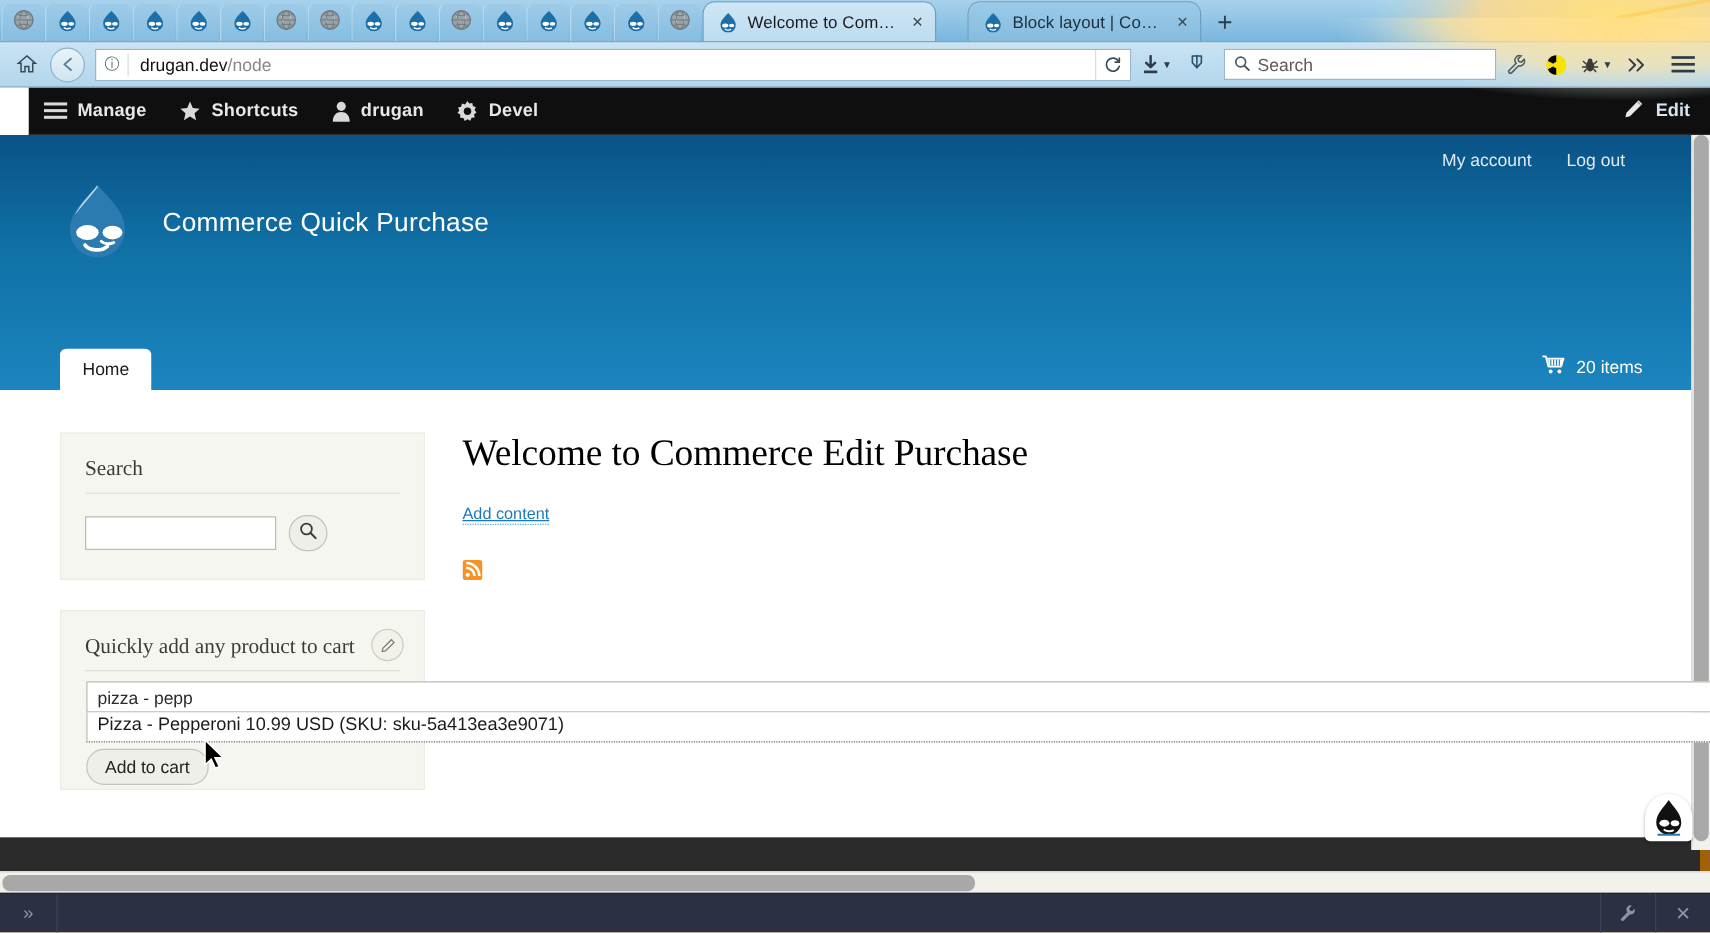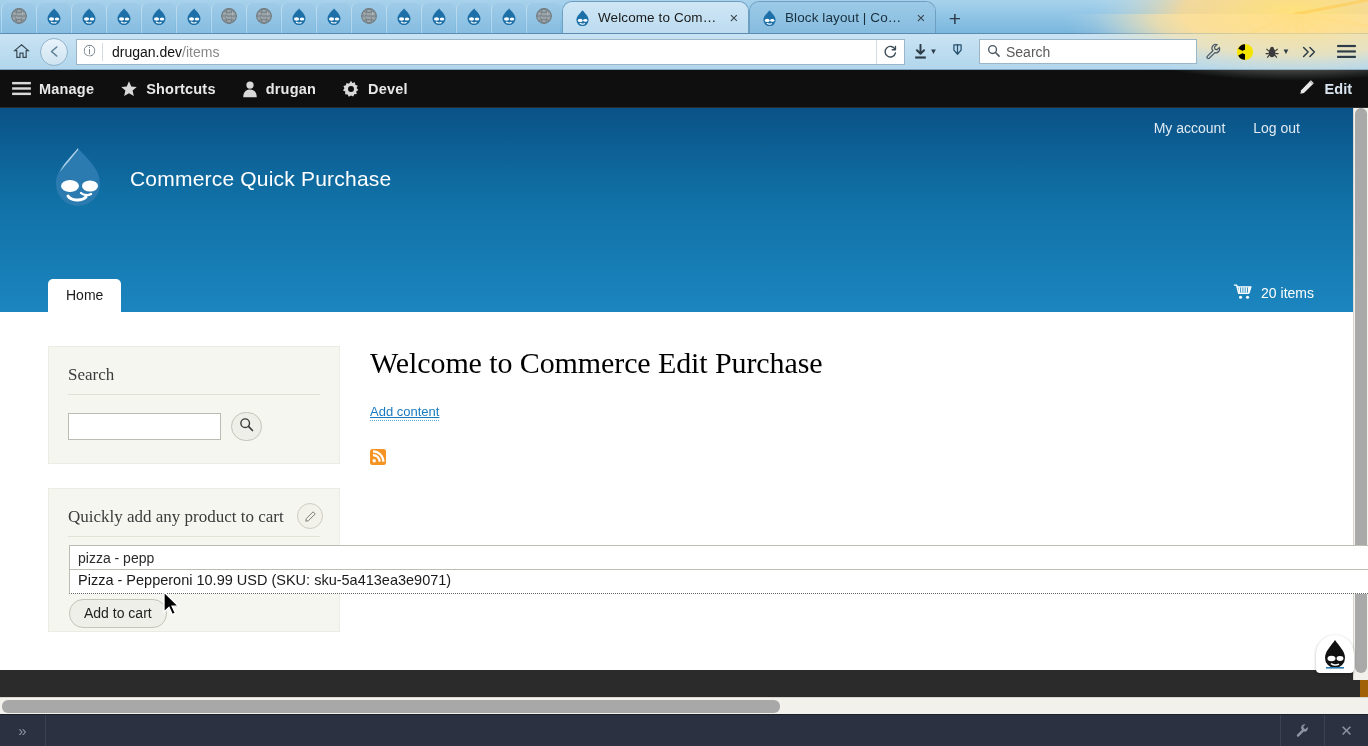--- a/index.html
+++ b/index.html
@@ -134,20 +134,21 @@
   .searchbox .sph { font-size: 14px; color: #5a5a5a; }
   .navbar .ext { margin: 0 3px; position: relative; z-index: 2; display:flex; align-items:center;}
   .caret { font-size: 8px; color: #2c3c48; margin-left: 2px; }
 
   
   .admbar {
     height: 38px; background: #0f0f0f;
     display: flex; align-items: center;
     color: #fff; flex: 0 0 38px;
     border-bottom: 1px solid #2b2b2b;
+    margin-left: 23px;
   }
   .adm-item {
     display: flex; align-items: center; gap: 8px;
     padding: 0 13px; height: 38px;
     font-size: 14.5px; font-weight: bold; color: #e8e8e8;
     letter-spacing: .2px;
   }
   .adm-item:first-child { padding-left: 12px; }
   .adm-spacer { flex: 1; }
   .adm-edit {
@@ -486,21 +487,21 @@
           <span><svg width="18" height="18" viewBox="0 0 20 20">
               <circle cx="10" cy="10" r="8.2" fill="#9aa3a8"></circle>
               <circle cx="10" cy="10" r="8.2" fill="none" stroke="#6f7a80" stroke-width="1.2"></circle>
               <ellipse cx="10" cy="10" rx="3.6" ry="8.2" fill="none" stroke="#6f7a80" stroke-width="1"></ellipse>
               <line x1="1.8" y1="10" x2="18.2" y2="10" stroke="#6f7a80" stroke-width="1"></line>
               <path d="M4 5 Q10 7.4 16 5 M4 15 Q10 12.6 16 15" fill="none" stroke="#6f7a80" stroke-width=".9"></path>
               <path d="M5 5.5 q2 2 1 4 q2 1 1 3 M14 5 q-2 3 0 5 q1 2 0 4" fill="#e7ecee" opacity=".75"></path>
             </svg></span>
         </div>
       </div>
-    <div id="tabs" style="display:flex;align-items:flex-end;position:relative;z-index:3;">
+    <div id="tabs" style="display:flex;align-items:flex-end;position:relative;z-index:3;gap:25px;">
         <div class="tab active">
           <span class="favi"><svg width="17" height="17" viewBox="0 0 20 20">
               <path d="M10 1.5 C7.2 5 2.8 8.5 2.8 13 a7.2 7.2 0 0 0 14.4 0 C17.2 8.5 12.8 5 10 1.5 Z" fill="#1d6fa8"></path>
               <path d="M10 1.5 C8.2 4 5.6 6.4 4.2 9 C6 6 8 3.6 10 2.2 Z" fill="#d6ecf8"></path>
               <ellipse cx="7.3" cy="13.4" rx="2.9" ry="1.9" fill="#fff"></ellipse>
               <ellipse cx="13.3" cy="13.4" rx="2.5" ry="1.7" fill="#fff"></ellipse>
               <path d="M6.8 16.6 a3.6 2.2 0 0 0 6 .4" fill="none" stroke="#fff" stroke-width="1.3"></path>
             </svg></span>
           <span class="ttl">Welcome to Com…</span>
           <span class="tclose">×</span>
@@ -539,21 +540,21 @@
     </div>
     <div class="backbtn">
       <svg width="15" height="15" viewBox="0 0 20 20">
           <path d="M13 4 L6 10 L13 16" fill="none" stroke="#5d7f96" stroke-width="2.1" stroke-linecap="round" stroke-linejoin="round"></path>
         </svg>
     </div>
 
     <div class="urlbar">
       <div class="url-info">ⓘ</div>
       <div class="url-text">
-        <span>drugan.dev</span><span class="dim">/items</span>
+        <span>drugan.dev</span><span class="dim">/node</span>
       </div>
       <div class="url-reload">
         <svg width="15" height="15" viewBox="0 0 20 20">
             <path d="M16 7 A7 7 0 1 0 16.6 12" fill="none" stroke="#3a4a55" stroke-width="1.8" stroke-linecap="round"></path>
             <path d="M16.6 3.2 L16.6 7.6 L12.3 7.6" fill="none" stroke="#3a4a55" stroke-width="1.8" stroke-linecap="round" stroke-linejoin="round"></path>
           </svg>
       </div>
     </div>
 
     <div class="nbtn ext">

